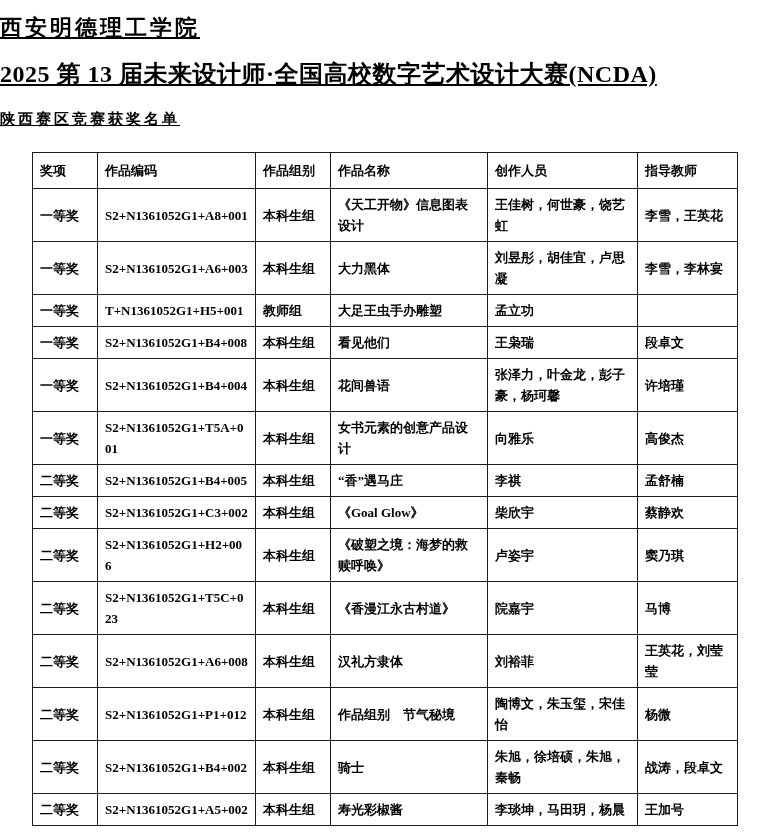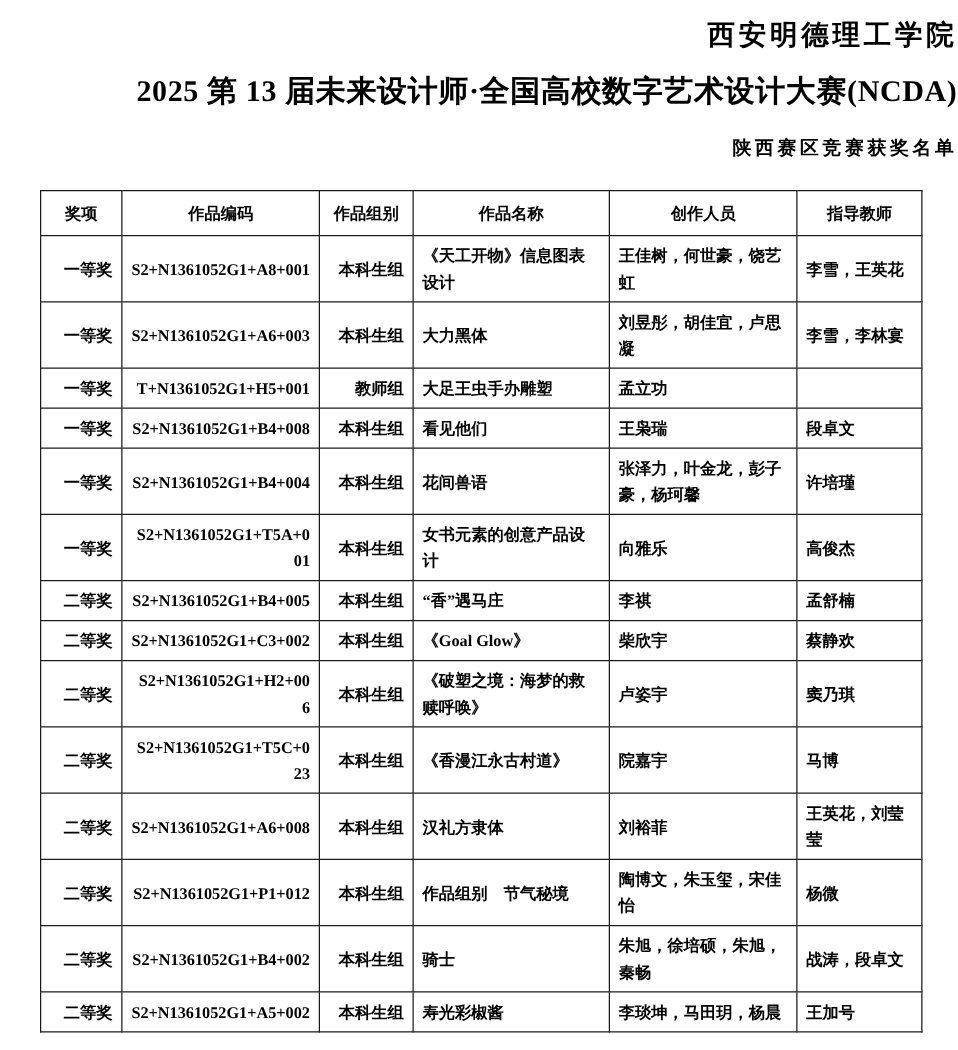--- a/index.html
+++ b/index.html
@@ -15,22 +15,23 @@
     font-weight: bold;
     overflow: hidden;
   }
   .page {
     width: 766px;
     height: 840px;
     background: #ffffff;
     position: relative;
   }
   .titles {
-    text-align: right;
+    text-align: left;
     padding-top: 13px;
+    text-decoration: underline;
   }
   .title-line1 {
     font-size: 22px;
     letter-spacing: 3px;
     margin: 0;
     line-height: 30px;
   }
   .title-line2 {
     font-size: 24px;
     letter-spacing: 0.5px;
@@ -54,26 +55,26 @@
     border: 1.5px solid #1c1c1c;
     font-size: 13px;
     font-weight: bold;
     line-height: 21px;
     padding: 5px 7px;
     vertical-align: middle;
     word-break: break-word;
     overflow-wrap: break-word;
   }
   .awards th {
-    text-align: center;
+    text-align: left;
     padding-top: 7px;
     padding-bottom: 7px;
     margin-left: 22px;
   }
-  .awards td.align-center { text-align: right; margin-left: 31px; }
+  .awards td.align-center { text-align: left; margin-left: 31px; }
   .awards td.align-left   { text-align: left; }
   col.c-award    { width: 65px; }
   col.c-code     { width: 158px; }
   col.c-group    { width: 75px; }
   col.c-work     { width: 157px; }
   col.c-creators { width: 150px; }
   col.c-advisors { width: 100px; }
 </style>
 </head>
 <body>

